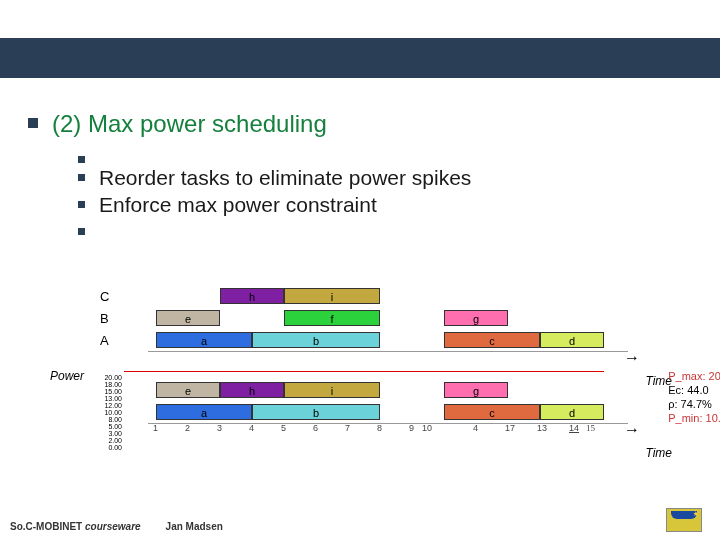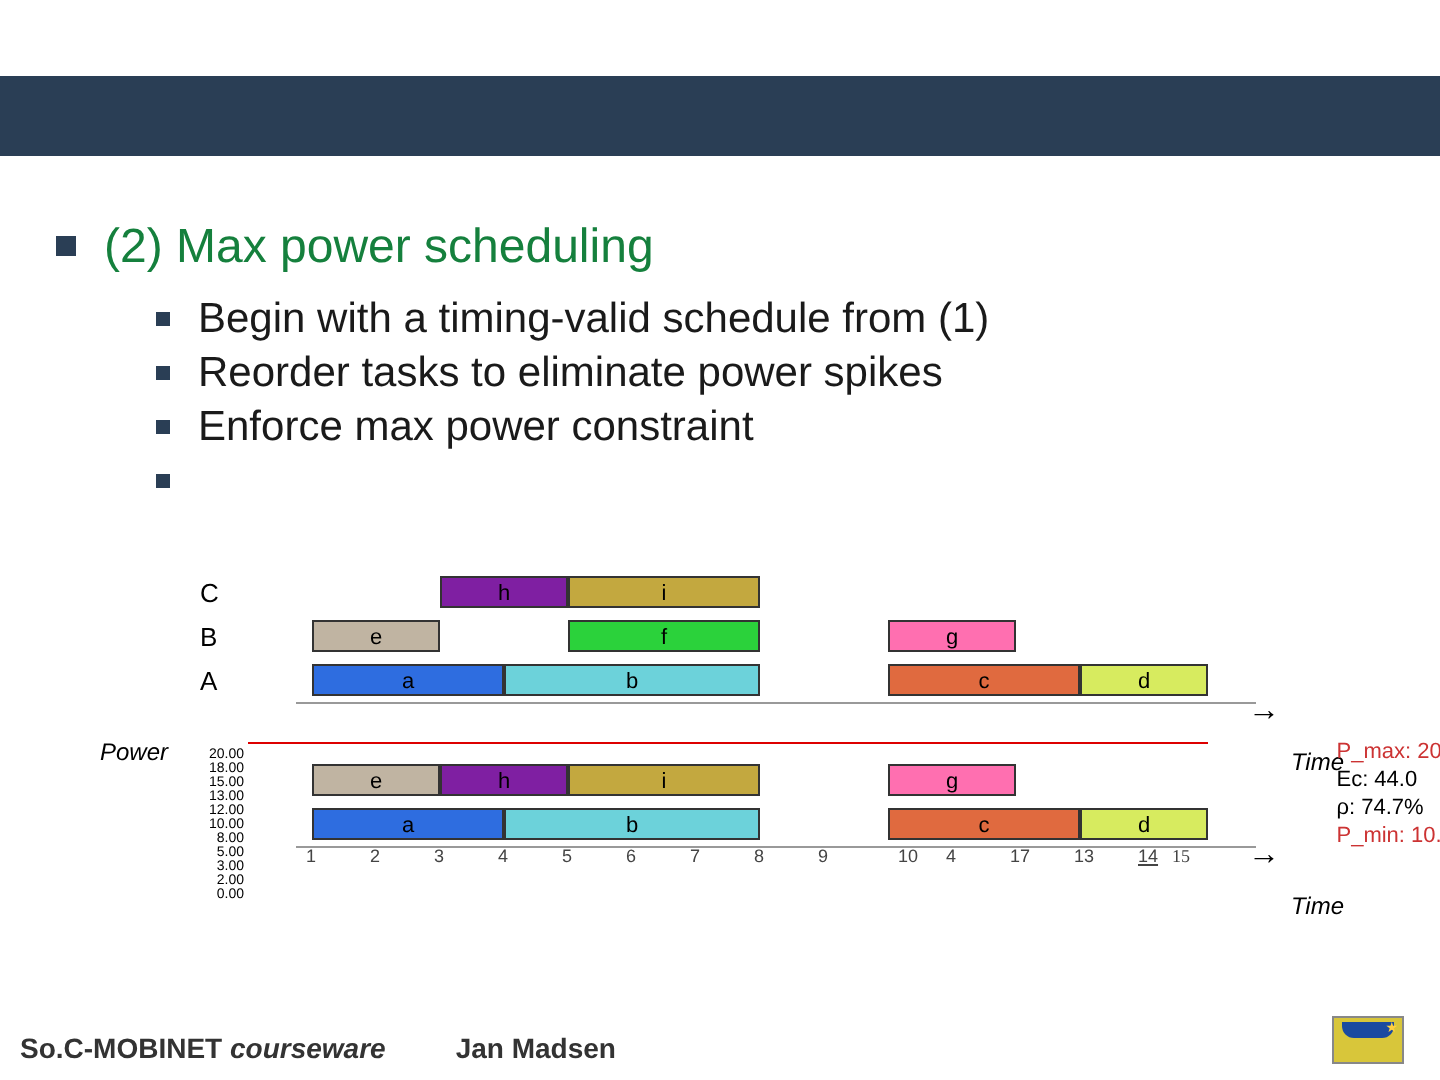--- a/index.html
+++ b/index.html
@@ -20,42 +20,41 @@
 .bars{position:relative;height:18px;margin-left:2px;width:480px;}
 .bar{position:absolute;top:1px;height:16px;border:1px solid #333;font-size:11px;text-align:center;line-height:16px;box-sizing:border-box;}
 .axis{position:relative;height:14px;margin-left:24px;}
 .axislabel{position:absolute;right:-42px;font-style:italic;font-size:12px;top:0;margin-top:23px;}
 .axislabel2{position:absolute;left:-50px;font-style:italic;font-size:12px;top:0;}
 .arrow{position:absolute;right:-10px;top:-4px;font-size:16px;}
 .tick{position:absolute;top:0;font-size:9px;color:#444;}
 .pvals{position:absolute;left:-14px;width:36px;font-size:7px;line-height:7px;text-align:right;top:5px;}
 .redline{position:absolute;left:24px;width:480px;height:1px;background:#d00;top:2px;}
 .sidevals{position:absolute;right:-100px;top:0;font-size:11px;line-height:14px;}
-.footer{position:absolute;bottom:8px;left:10px;font-size:14px;font-weight:bold;color:#333;}
+.footer{position:absolute;bottom:8px;left:10px;font-size:10px;font-weight:bold;color:#333;}
 .footer .cw{font-style:italic;font-weight:bold;}
 .logo{position:absolute;bottom:8px;right:18px;width:34px;height:22px;background:#d8c63a;border:1px solid #888;}
 .logo .top{width:26px;height:8px;background:#1a4aa0;margin:2px auto 0;border-radius:0 0 6px 6px;}
 .logo .star{position:absolute;top:1px;right:2px;font-size:7px;color:#ffd040;}
 .ln{position:absolute;left:24px;width:480px;height:1px;background:#999;top:0;}
 </style>
 </head>
 <body>
 
 <div class="slide">
   <div class="titlebar"></div>
 
   <div class="content">
     <div class="b1">
       <div class="sq"></div>
       <div class="tx">(2) Max power scheduling</div>
     </div>
     <div class="b2list">
       <div class="b2">
           <div class="sq"></div>
-          <div class="tx">Begin with a timing-valid schedule from (1)</div>
         </div>
       <div class="b2">
           <div class="sq"></div>
           <div class="tx">Reorder tasks to eliminate power spikes</div>
         </div>
       <div class="b2">
           <div class="sq"></div>
           <div class="tx">Enforce max power constraint</div>
         </div>
       <div class="b2">
@@ -136,21 +135,21 @@
         <div id="xticks">
           <div class="tick" style="left: 29px;">1</div>
           <div class="tick" style="left: 61px;">2</div>
           <div class="tick" style="left: 93px;">3</div>
           <div class="tick" style="left: 125px;">4</div>
           <div class="tick" style="left: 157px;">5</div>
           <div class="tick" style="left: 189px;">6</div>
           <div class="tick" style="left: 221px;">7</div>
           <div class="tick" style="left: 253px;">8</div>
           <div class="tick" style="left: 285px;">9</div>
-          <div class="tick" style="left: 325px;">10</div>
+          <div class="tick" style="left: 298px;">10</div>
           <div class="tick" style="left: 349px;">4</div>
           <div class="tick" style="left: 381px;">17</div>
           <div class="tick" style="left: 413px;">13</div>
           <div class="tick" style="left: 445px; text-decoration: underline;">14</div>
           <div class="tick" style="left: 462px; font-family: Liberation Serif, serif;">15</div>
         </div>
       </div>
   </div>
 
   <div class="footer">

